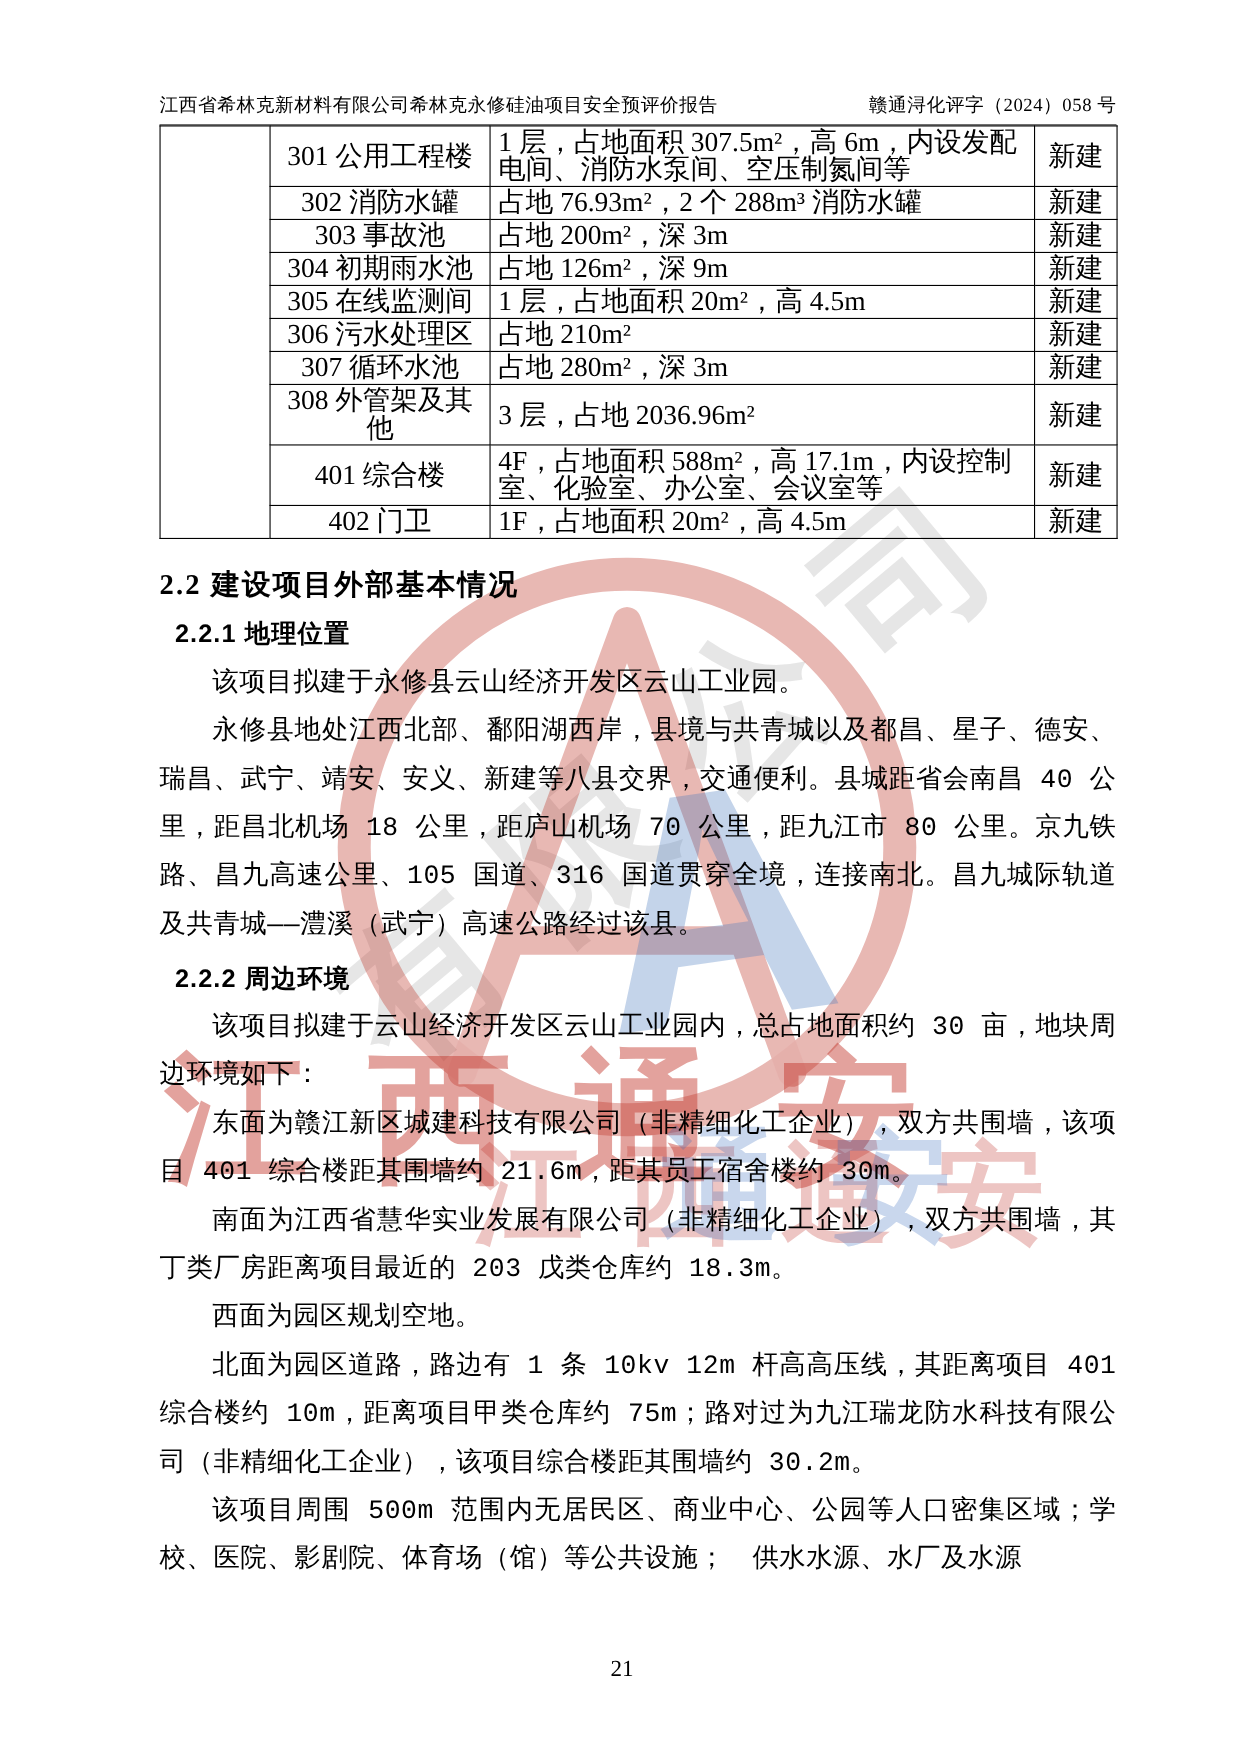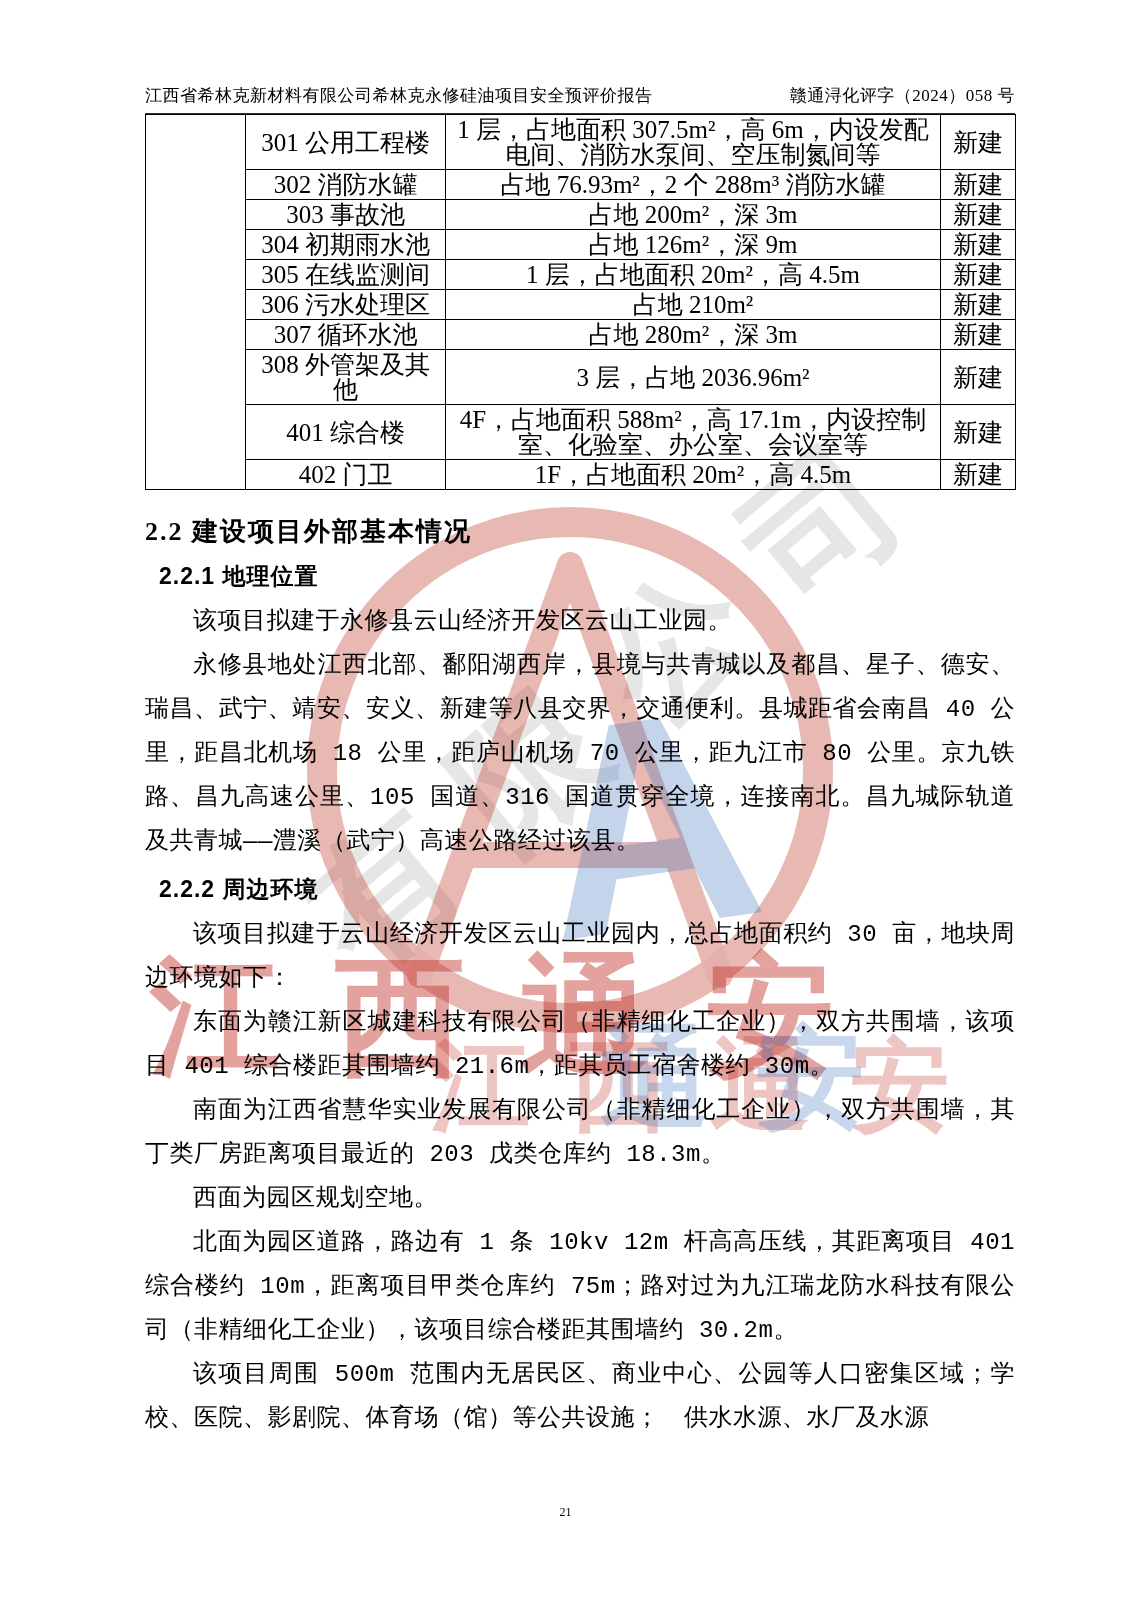--- a/index.html
+++ b/index.html
@@ -17,41 +17,41 @@
     font-size:17px; letter-spacing:0.5px;
     padding-bottom:6px; border-bottom:1.5px solid #333; 
   }
 
   
   .table-wrap { display:flex; width:870px; }
   .merged-cell { width:100px; border:1px solid #000; border-right:none; flex:none; }
   table.btable { border-collapse:collapse; width:770px; table-layout:fixed; font-size:25px; }
   table.btable td { border:1px solid #000; padding:2px 7px; height:30px; vertical-align:middle; line-height:25px; }
   td.c-name   { text-align:center; }
-  td.c-desc   { text-align:center;font-family:Liberation Serif, serif; }
+  td.c-desc   { text-align:left;font-family:Liberation Serif, serif; }
   td.c-status { text-align:center;border-radius:21px; }
 
   
   h2.sec-heading {
     font-size:26px; font-weight:bold; letter-spacing:2px;
     margin:24px 0 12px 0; font-family:"Liberation Serif", serif;
   }
   h3.sub-heading {
     font-size:23px; font-weight:bold; letter-spacing:1px;
     margin:10px 0 8px 14px; font-family:"Liberation Sans", sans-serif;
   }
   p.body-para {
     font-size:24px; line-height:44px; text-align:justify; text-indent:2em;
     letter-spacing:0.5px;
     font-family:Liberation Mono, monospace;
   }
 
   .page-number {
     position:absolute; left:0; right:0; top:1505px; text-align:center;
-    font-size:12px; z-index:2;
+    font-size:21px; z-index:2;
   }
 
   
   .watermark { position:absolute; inset:0; z-index:1; pointer-events:none; overflow:hidden; }
   .wm-gray {
     position:absolute; left:330px; top:840px; font-size:145px; font-weight:bold;
     color:rgba(140,140,140,0.22); letter-spacing:45px; white-space:nowrap;
     transform:rotate(-40deg); transform-origin:left center;
     font-family:"Liberation Serif", serif;
   }

